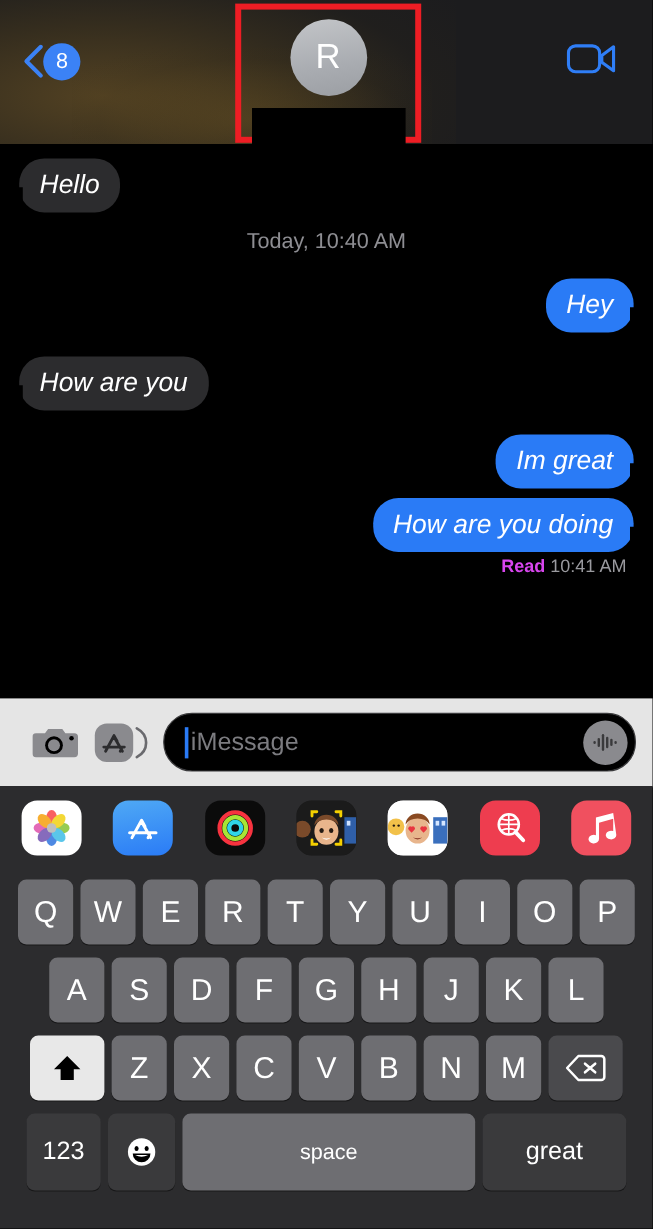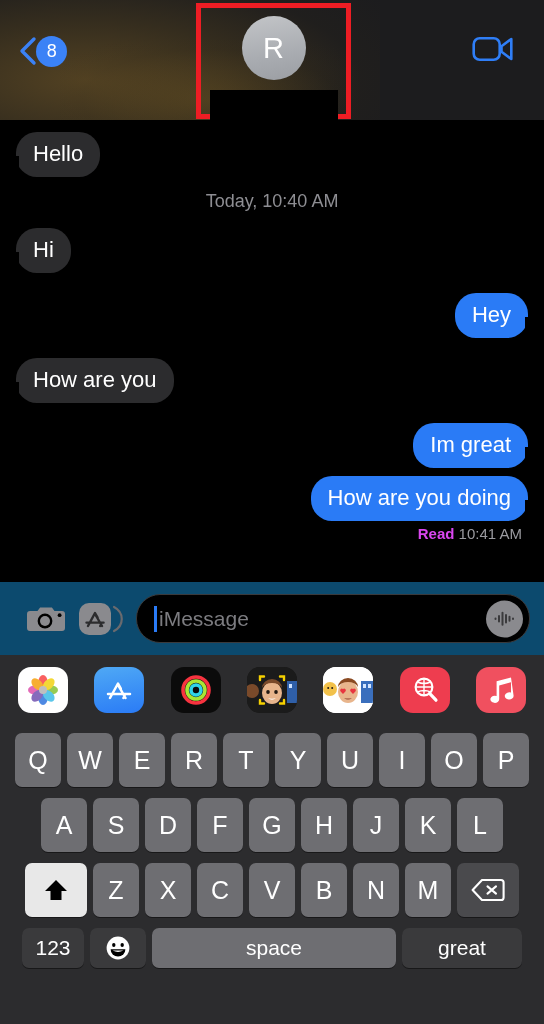--- a/index.html
+++ b/index.html
@@ -135,20 +135,21 @@
 
   .bubble {
     position: relative;
     max-width: 75%;
     padding: 9px 17px 10px 17px;
     border-radius: 21px;
     font-size: 22px;
     line-height: 26px;
     color: #fff;
     word-wrap: break-word;
+    font-style: italic;
   }
   .bubble.received {
     background: #2c2c2e;
     border-bottom-left-radius: 21px;
   }
   .bubble.sent {
     background: #2a7bf6;
     border-bottom-right-radius: 21px;
   }
   
@@ -199,21 +200,21 @@
     color: #9a9a9f;
     font-size: 15px;
   }
   #read-receipt .read-label { font-weight: bold; color: #d946ef; }
 
   
   #input-bar {
     position: absolute;
     left: 0; top: 582px;
     width: 544px; height: 73px;
-    background: #0c4a6e;
+    background: #e5e5e5;
     display: flex;
     align-items: center;
     border-bottom: 1px solid #1a1a1c;
   }
   #camera-button {
     width: 56px; height: 48px;
     margin-left: 18px;
     display: flex; align-items: center; justify-content: center;
   }
   #appstore-button {
@@ -306,24 +307,24 @@
   .key.shift {
     width: 62px; height: 54px; margin: 0 3px 0 8px;
     background: #e8e8e8;
     color: #000;
   }
   .key.backspace {
     width: 62px; height: 54px; margin: 0 8px 0 3px;
     background: #4a4a4d;
   }
   .kb-row4 { margin-bottom: 0; }
-  .kb-row4 .key { height: 40px; }
+  .kb-row4 .key { height: 64px; }
   .key.numkey { width: 62px; margin: 0 3px 0 8px; background: #3a3a3c; font-size: 21px; }
   .key.emojikey { width: 56px; margin: 0 3px; background: #3a3a3c; }
-  .key.spacekey { width: 244px; margin: 0 3px; font-size: 21px; }
+  .key.spacekey { width: 244px; margin: 0 3px; font-size: 18px; }
   .key.returnkey { width: 120px; margin: 0 8px 0 3px; background: #3a3a3c; font-size: 21px; }
 </style>
 </head>
 <body>
 
 <div id="phone">
 
   <div id="header">
     <div id="header-tint"></div>
     <div id="header-tint2"></div>
@@ -354,23 +355,20 @@
 
   <div id="conversation">
     <div style="height:12px"></div>
 
     <div class="msg-row received">
       <div class="bubble received">Hello</div>
     </div>
 
     <div id="timestamp-divider">Today, 10:40 AM</div>
 
-    <div class="msg-row received">
-      <div class="bubble received">Hi</div>
-    </div>
 
     <div class="msg-row sent" style="margin-top:20px">
       <div class="bubble sent">Hey</div>
     </div>
 
     <div class="msg-row received" style="margin-top:20px">
       <div class="bubble received">How are you</div>
     </div>
 
     <div class="msg-row sent" style="margin-top:20px">

